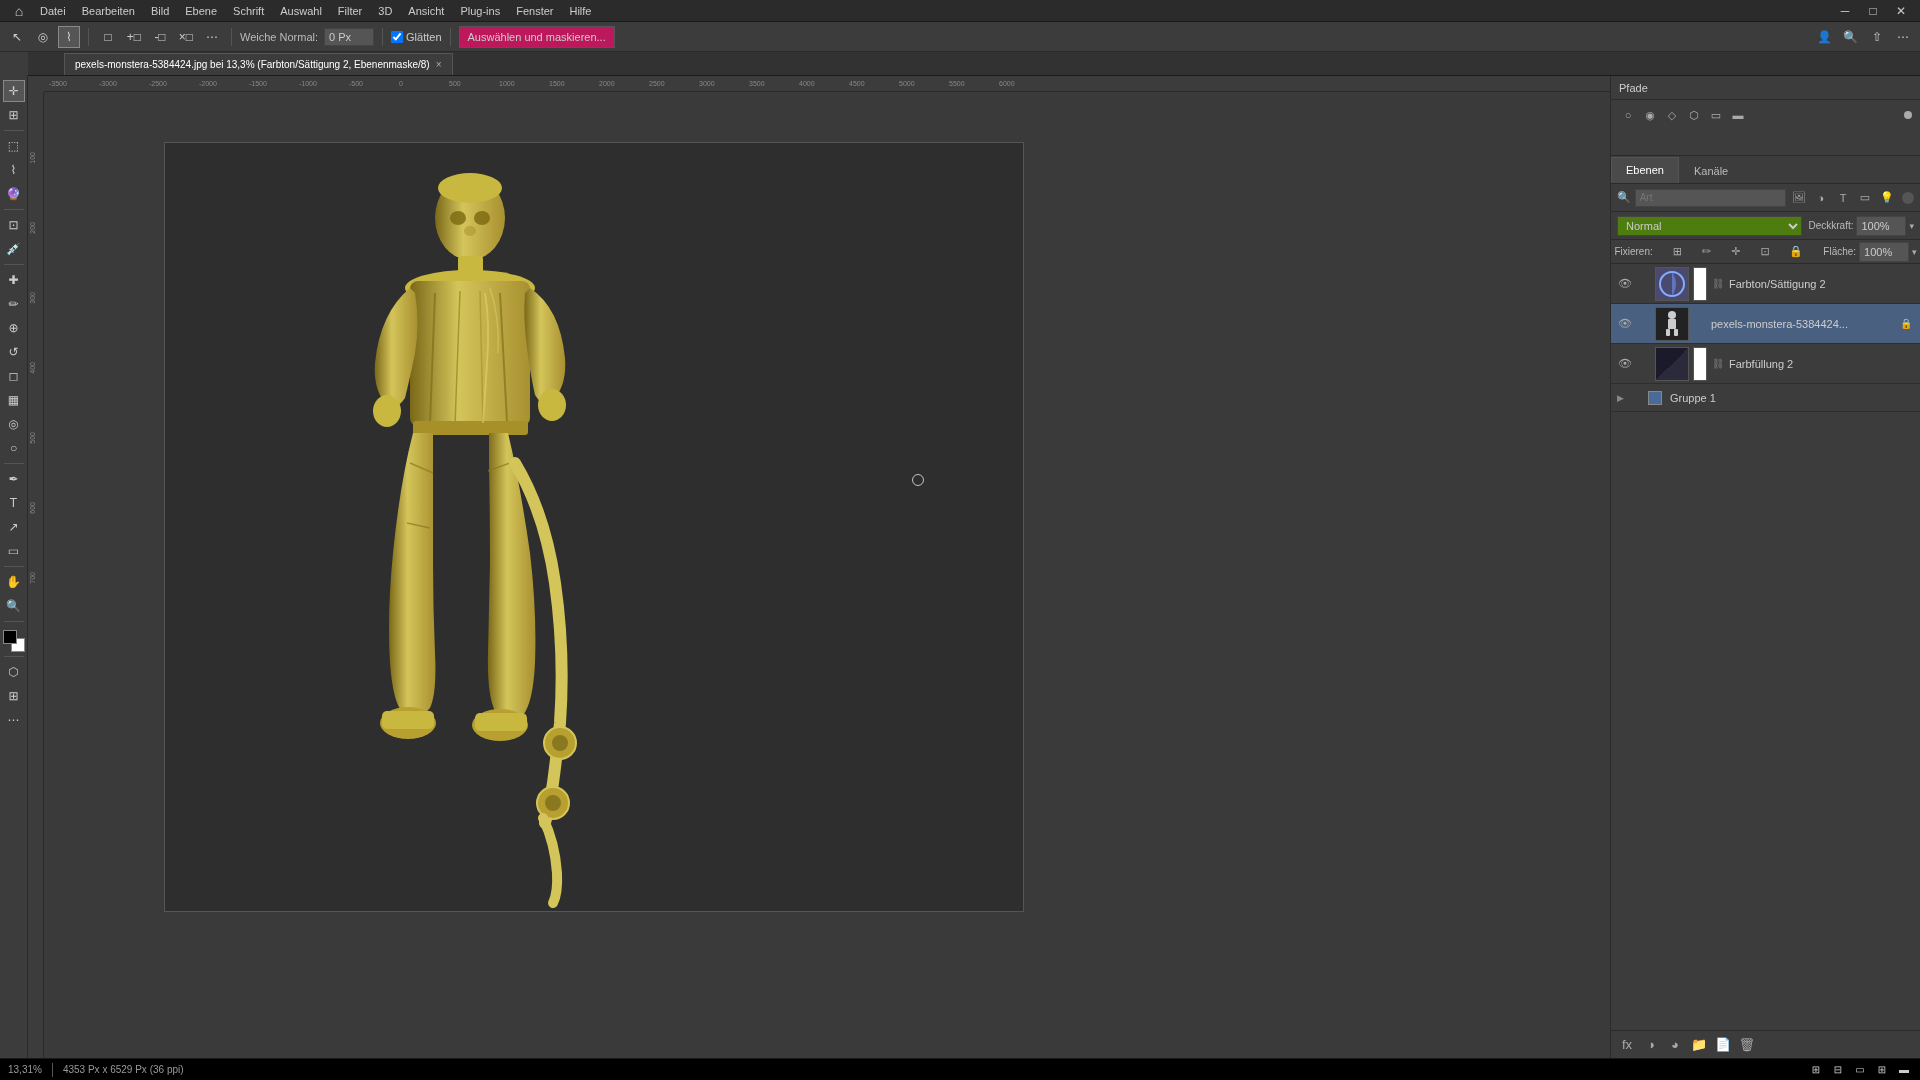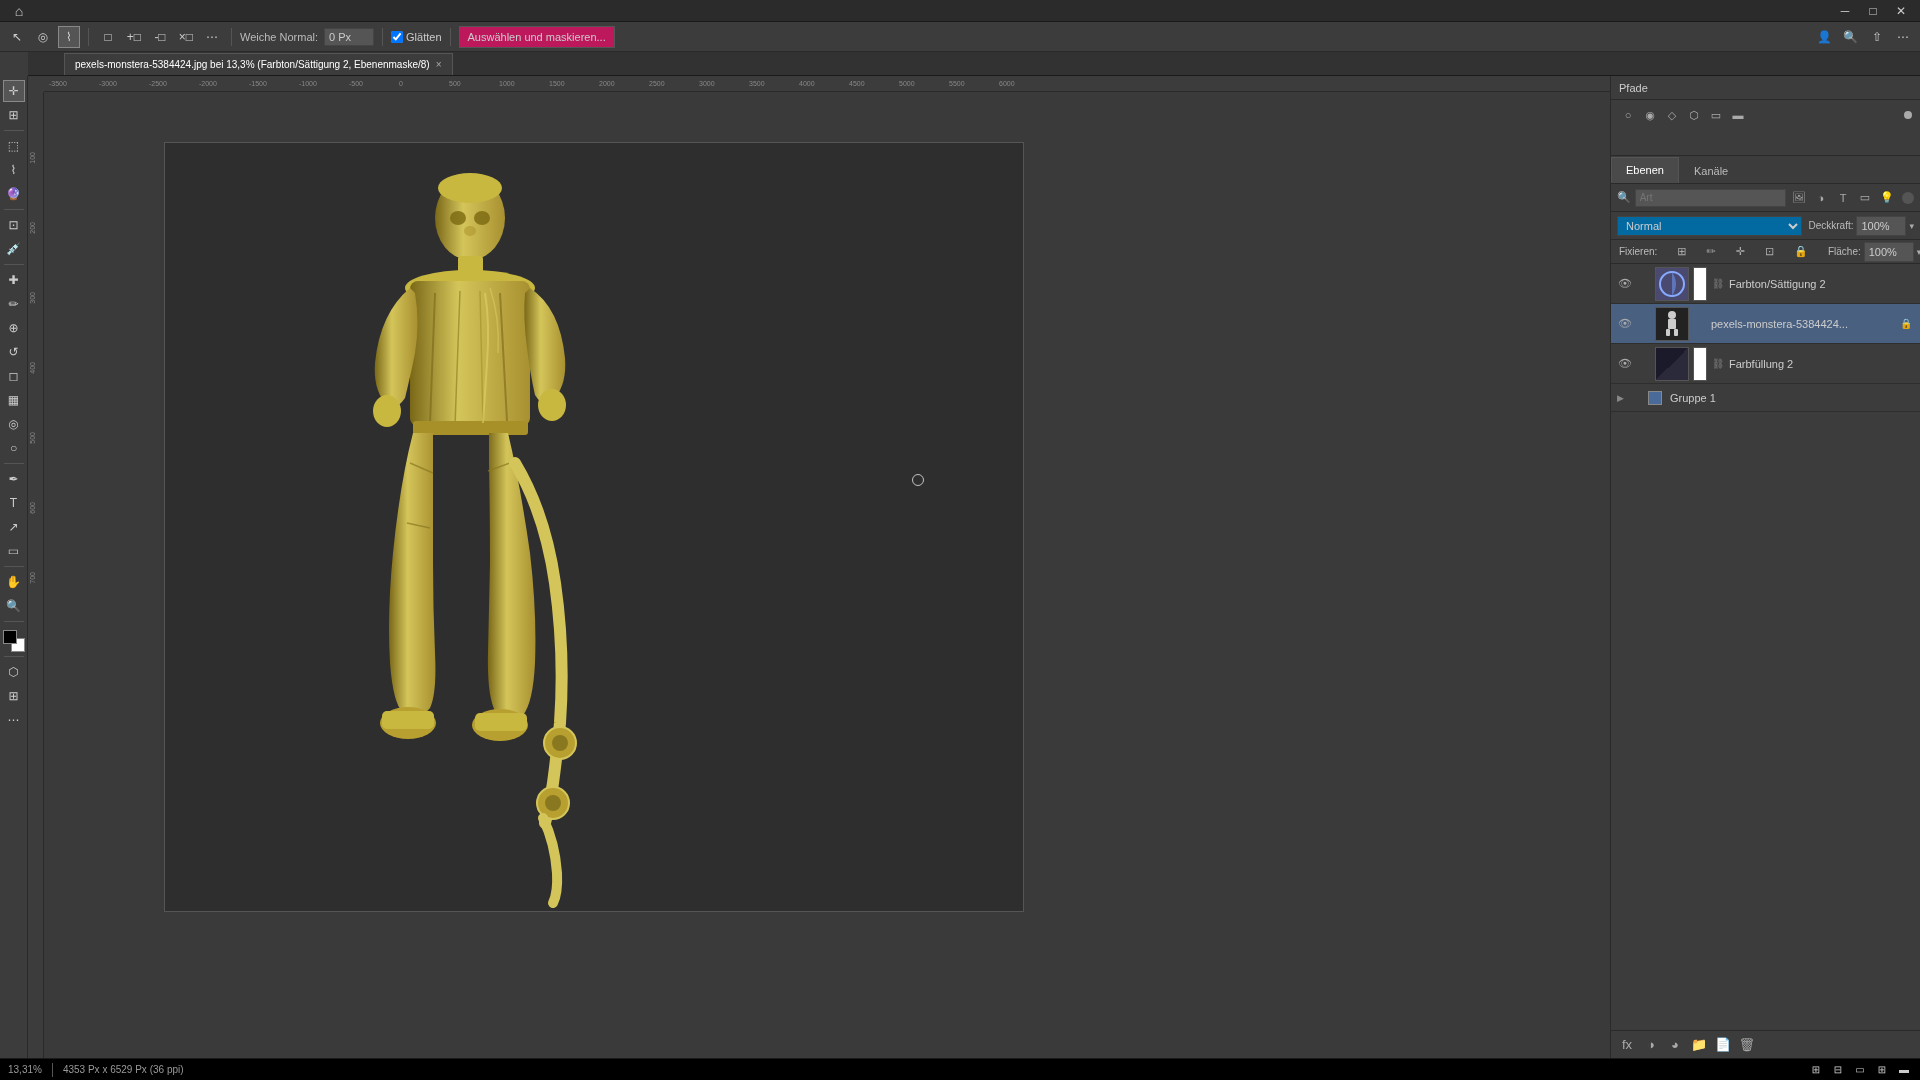--- a/index.html
+++ b/index.html
@@ -291,21 +291,21 @@
     #ebenen-mode-row {
       height: 28px;
       background: #3c3c3c;
       display: flex;
       align-items: center;
       padding: 0 6px;
       gap: 6px;
       border-bottom: 1px solid #2a2a2a;
     }
     .mode-select {
-      background: #0369a1;
+      background: #4d7c0f;
       border: 1px solid #444;
       color: #ccc;
       height: 20px;
       font-size: 11px;
       padding: 0 4px;
       flex: 1;
     }
     .opacity-wrap {
       display: flex;
       align-items: center;
@@ -323,20 +323,21 @@
     }
 
     #ebenen-lock-row {
       height: 24px;
       background: #3c3c3c;
       display: flex;
       align-items: center;
       padding: 0 8px;
       gap: 20px;
       border-bottom: 1px solid #2a2a2a;
+      justify-content: center;
     }
     .lock-label { font-size: 10px; color: #bbb; }
     .lock-icon-btn {
       width: 16px;
       height: 16px;
       background: transparent;
       border: none;
       color: #aaa;
       cursor: pointer;
       font-size: 11px;
@@ -480,20 +481,34 @@
       cursor: pointer;
       font-size: 13px;
       display: flex; align-items: center; justify-content: center;
     }
   </style>
 </head>
 <body>
 
 <div id="menu-bar">
   <div class="toolbar-btn" style="font-size:14px;">⌂</div>
+  <div style="display:flex; gap:0;">
+    <div class="menu-item">Datei</div>
+    <div class="menu-item">Bearbeiten</div>
+    <div class="menu-item">Bild</div>
+    <div class="menu-item">Ebene</div>
+    <div class="menu-item">Schrift</div>
+    <div class="menu-item">Auswahl</div>
+    <div class="menu-item">Filter</div>
+    <div class="menu-item">3D</div>
+    <div class="menu-item">Ansicht</div>
+    <div class="menu-item">Plug-ins</div>
+    <div class="menu-item">Fenster</div>
+    <div class="menu-item">Hilfe</div>
+  </div>
   <div style="margin-left:auto; display:flex; gap:6px; align-items:center;">
     <div class="toolbar-btn">─</div>
     <div class="toolbar-btn">□</div>
     <div class="toolbar-btn">✕</div>
   </div>
 </div>
 
 <div id="toolbar">
   <div class="toolbar-btn" title="Move Tool">↖</div>
   <div class="toolbar-btn">◎</div>

